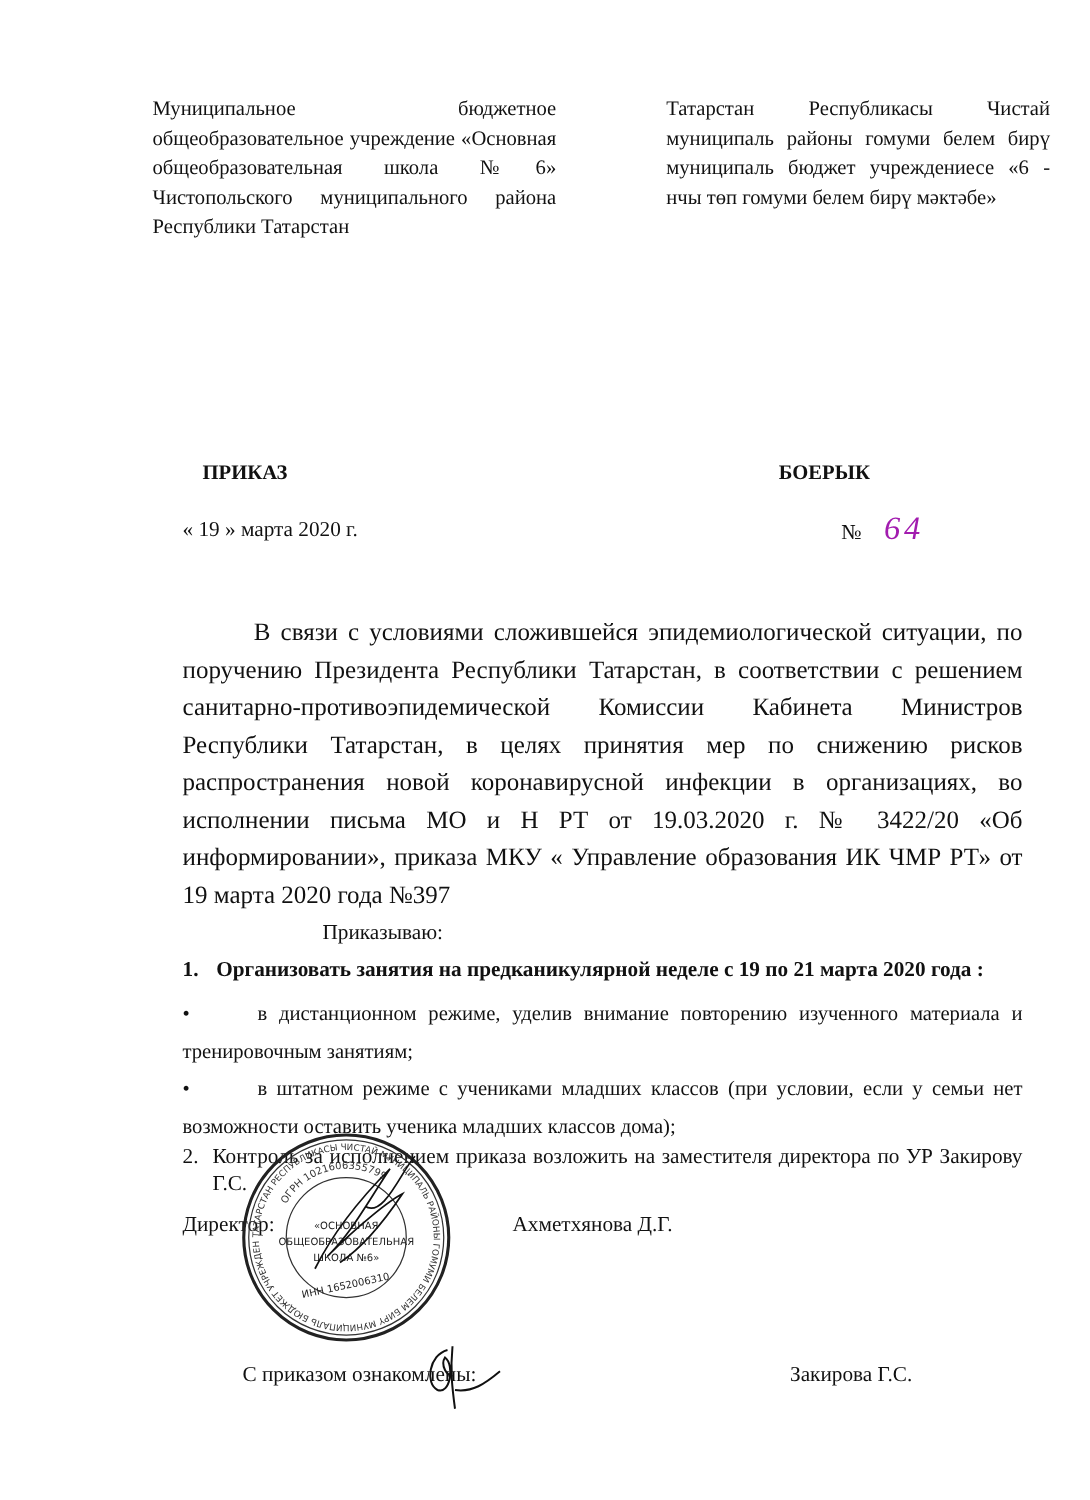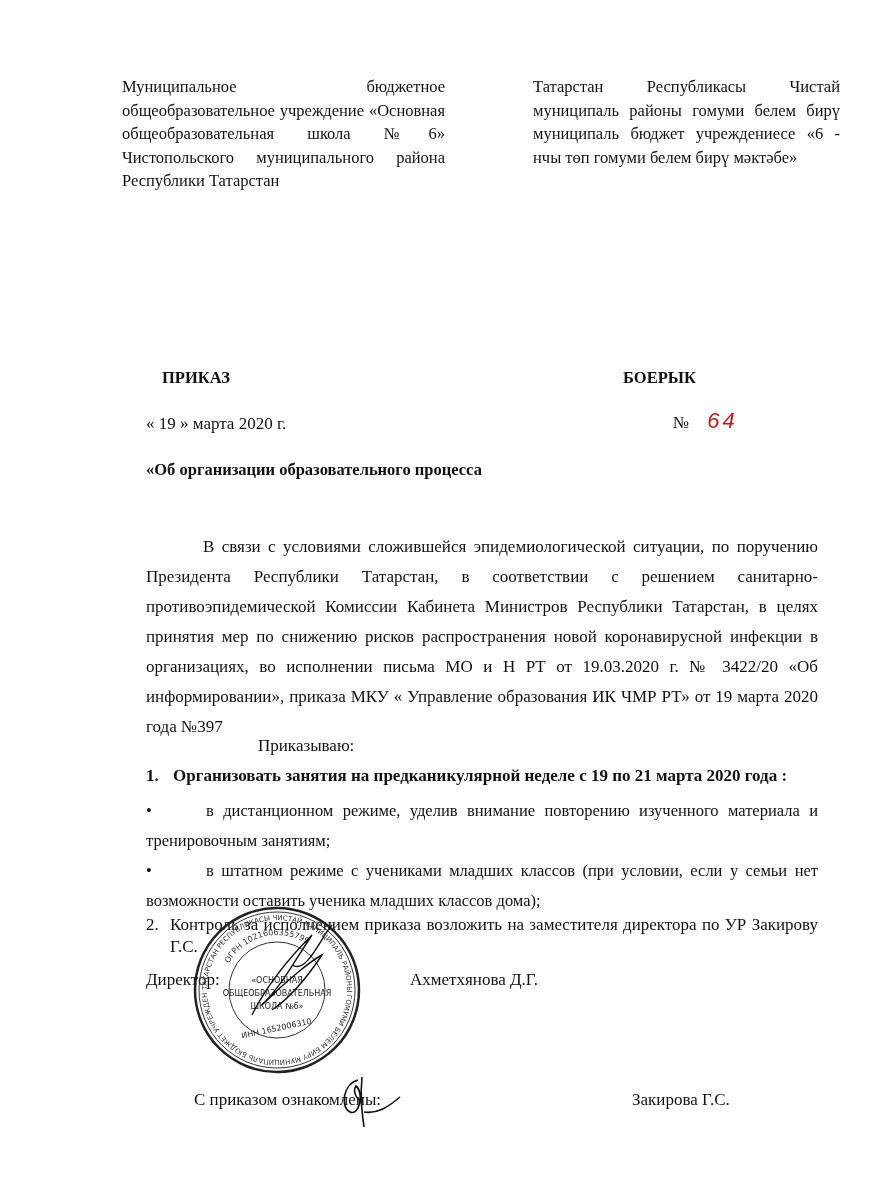--- a/index.html
+++ b/index.html
@@ -11,27 +11,27 @@
   .abs { position: absolute; }
   .hdr {
     font-size: 16.5px; line-height: 23.5px; text-align: justify;
     text-align-last: left;
   }
   .hdr-left { left: 122px; top: 75px; width: 323px; }
   .hdr-right { left: 533px; top: 75px; width: 307px; }
   .title { font-weight: bold; font-size: 16.5px; }
   .p { font-size: 17px; }
   .body-text {
-    left: 146px; top: 532px; width: 672px;
-    font-size: 17px; line-height: 30px; text-align: justify;
+    left: 146px; top: 491px; width: 672px;
+    font-size: 20px; line-height: 30px; text-align: justify;
     text-indent: 57px;
   }
   .handwritten {
-    font-family: Liberation Sans, sans-serif; font-style: italic;
-    font-size: 22px; color: #b91c1c; letter-spacing: 3px;
+    font-family: Liberation Serif, serif; font-style: italic;
+    font-size: 26px; color: #a21caf; letter-spacing: 3px;
   }
   .list-bold { font-weight: bold; }
   .bullet-row { left: 146px; width: 672px; font-size: 16.5px; line-height: 30px; text-align: justify; }
   .bullet-row .dot { display: inline-block; width: 60px; }
   .stamp { left: 192px; top: 905px; width: 170px; height: 170px; }
 </style>
 </head>
 <body>
 
 <div class="abs hdr hdr-left">Муниципальное бюджетное общеобразовательное учреждение «Основная общеобразовательная школа №6» Чистопольского муниципального района Республики Татарстан</div>
@@ -40,21 +40,20 @@
 <div class="abs title" style="left:162px; top:368px;">ПРИКАЗ</div>
 <div class="abs title" style="left:584px; top:368px;margin-left:39px;">БОЕРЫК</div>
 
 <div class="abs p" style="left:146px; top:414px;">« 19  »  марта  2020 г.</div>
 <div class="abs" style="left:673px; top:408px;">
   <span class="p">№</span>
   <span class="handwritten" style="margin-left:14px;">64</span>
 </div>
 
 <div class="abs title" style="left:146px; top:459px; line-height:22px;">
-  <div>«Об организации образовательного процесса</div>
 </div>
 
 <div class="abs body-text">В связи с условиями сложившейся эпидемиологической ситуации, по поручению Президента Республики Татарстан, в соответствии с решением санитарно-противоэпидемической Комиссии Кабинета Министров Республики Татарстан, в целях принятия мер по снижению рисков распространения новой коронавирусной инфекции в организациях,   во исполнении письма МО и Н РТ от 19.03.2020 г.  № 3422/20  «Об информировании», приказа МКУ « Управление образования  ИК ЧМР РТ» от 19 марта 2020 года №397</div>
 
 <div class="abs p" style="left:214px; top:736px;margin-left:44px;">Приказываю:</div>
 
 <div class="abs p list-bold" style="left:146px; top:766px; width:680px;">
   <span>1.</span>
   <span style="margin-left:10px;">Организовать занятия на предканикулярной неделе с 19 по 21 марта 2020 года :</span>
 </div>

